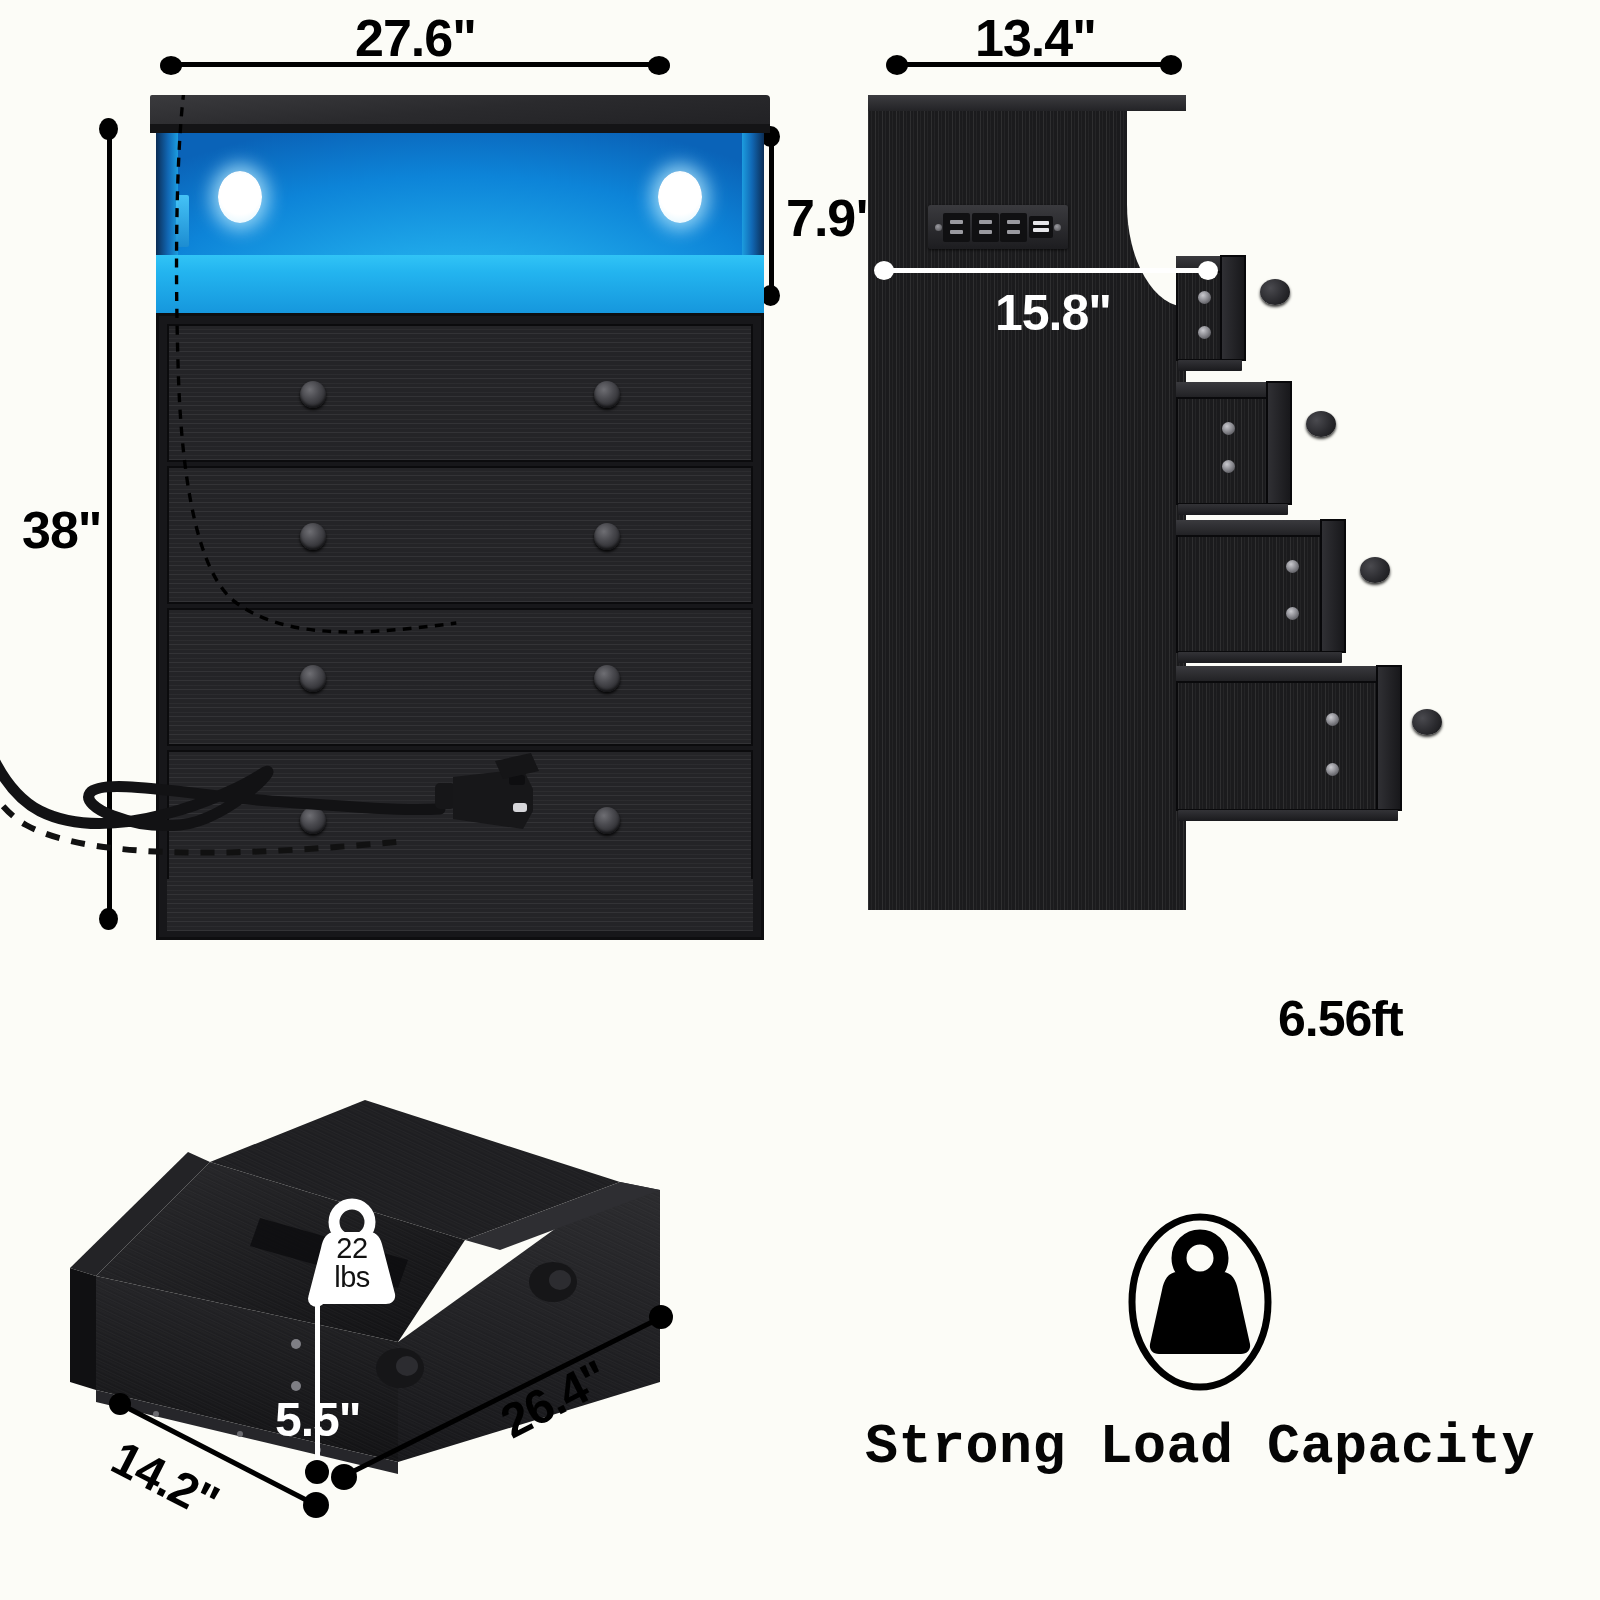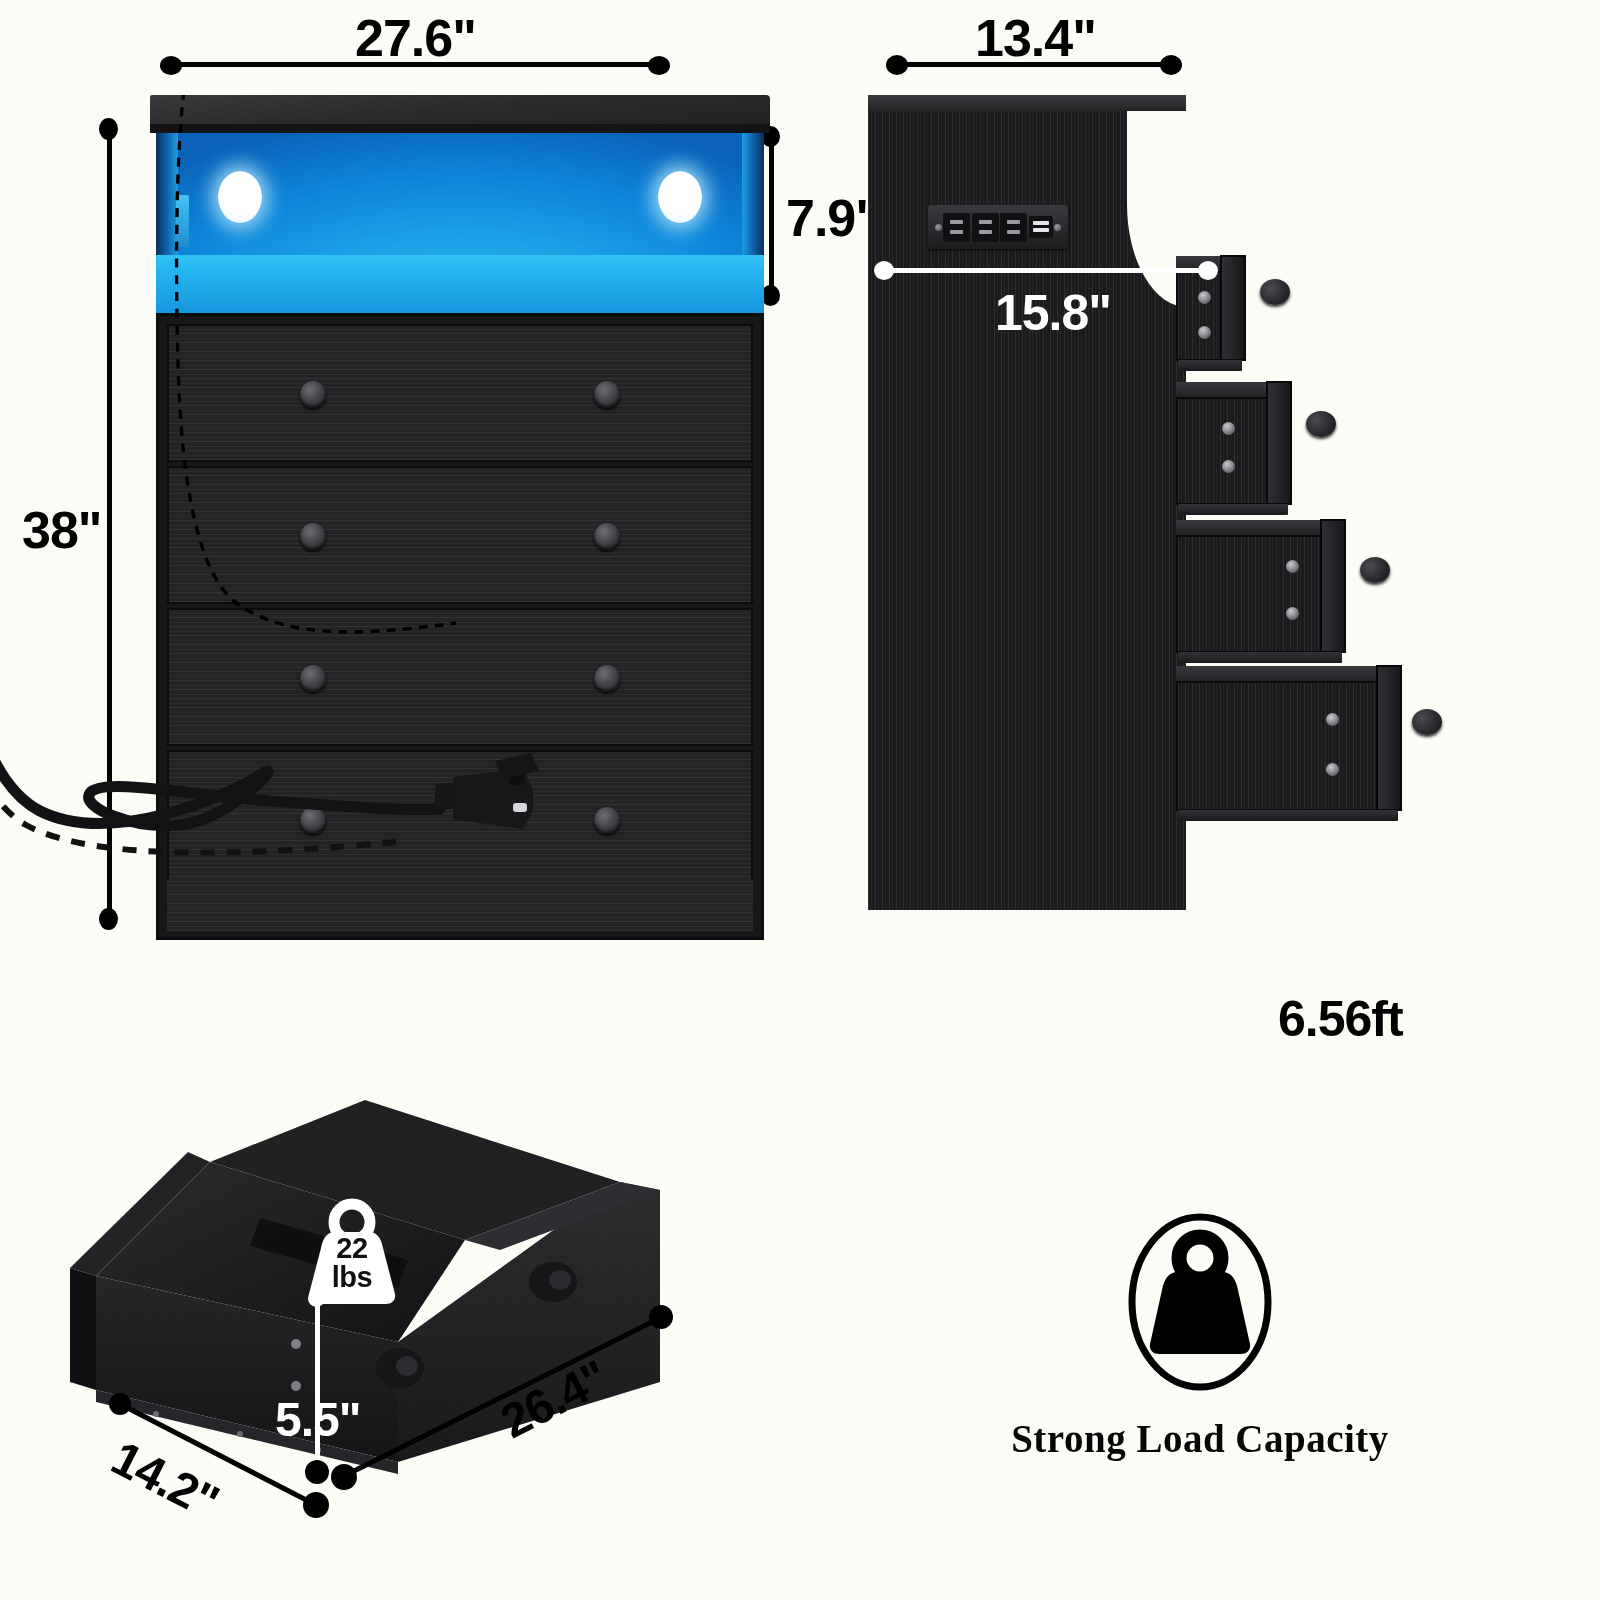--- a/index.html
+++ b/index.html
@@ -183,32 +183,32 @@
 
   
   #cord-svg{position:absolute;left:-70px;top:95px;width:640px;height:900px;pointer-events:none;}
 
   
   #drawer-box{left:60px;top:1090px;width:660px;height:420px;}
 
   
   #load-badge{left:860px;top:1210px;width:680px;height:320px;text-align:center;}
   .load-title{
-    font-family:Liberation Serif, serif;
-    font-weight:700;font-size:39px;color:#050505;
+    font-family:Liberation Mono, monospace;
+    font-weight:700;font-size:55px;color:#050505;
     letter-spacing:.5px;
   }
 
   
   .weight-chip{
     position:absolute;width:94px;height:108px;
   }
   .weight-chip .txt{
     position:absolute;left:0;right:0;top:36px;
-    text-align:center;font-weight:700;color:#111;
+    text-align:center;font-weight:400;color:#111;
     font-size:29px;line-height:29px;letter-spacing:-.5px;
   }
 </style>
 </head>
 <body>
 
 <div class="stage">
 
   <div class="abs" style="left:160px;top:60px;width:510px;height:10px;">
     <div class="abs rule-h" style="left:8px;top:2px;width:494px;"></div>

